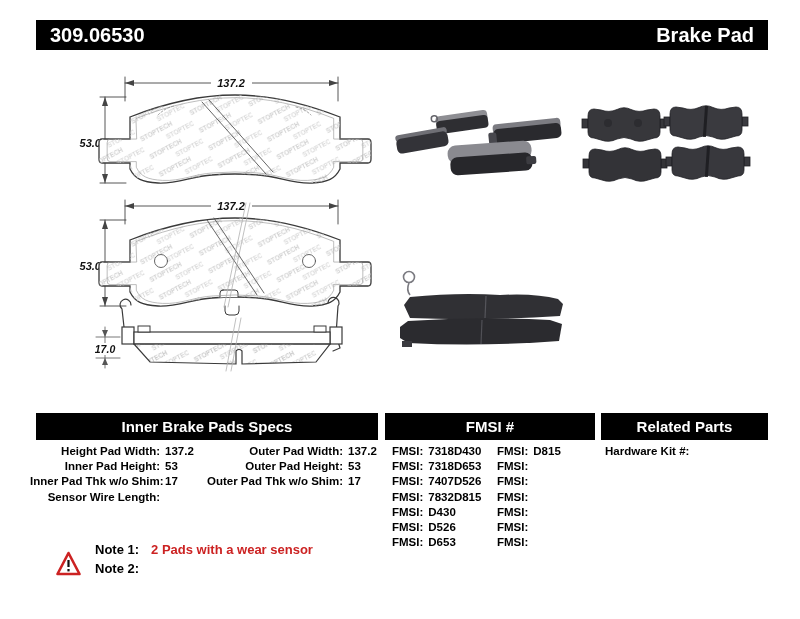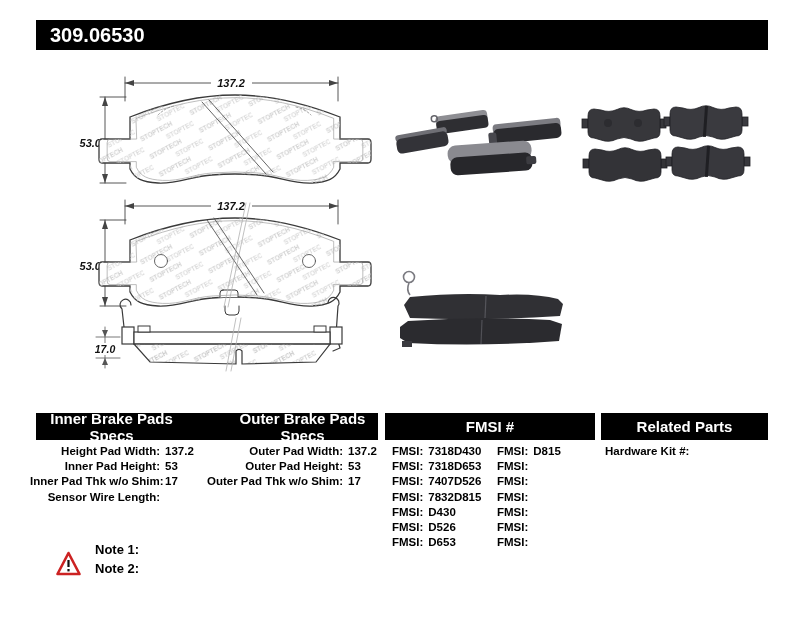--- a/index.html
+++ b/index.html
@@ -37,20 +37,21 @@
   .notetext{margin-left:12px;}
   .red{color:#cc2222;}
 </style>
 </head>
 <body>
 
 <div class="page">
 
   <div class="topbar">
     <span>309.06530</span>
+    <span>Brake Pad</span>
   </div>
 
   <svg class="diagram-svg" viewBox="0 0 740 345">
     <defs>
       <pattern id="wm" patternUnits="userSpaceOnUse" width="56" height="20" patternTransform="rotate(-28)">
         <text x="2" y="9" font-size="6.5" font-weight="bold" fill="#c9c9c9">STOPTECH</text>
         <text x="26" y="19" font-size="6.5" font-weight="bold" fill="#d4d4d4">STOPTECH</text>
       </pattern>
       <path id="padOutline" d="M100,62 C138,47 172,40 205,40 C238,40 272,47 310,62 L310,84 L338,84 Q341,84 341,88 L341,104 Q341,108 338,108 L310,108 L310,114 C305,124 298,127 282,128 C262,129 248,121 228,120 Q205,118 182,120 C162,121 148,129 128,128 C112,127 105,124 100,114 L100,108 L72,108 Q69,108 69,104 L69,88 Q69,84 72,84 L100,84 Z"></path>
       <clipPath id="padClip">
@@ -208,21 +209,20 @@
       <path d="M374,250 L380,242 Q430,237 470,240 Q505,238 528,244 L533,249 L530,261 Q450,266 380,263 Z" fill="#303034"></path>
       <line x1="456" y1="241" x2="455" y2="263" stroke="#55555b" stroke-width="1.2"></line>
       <path d="M370,272 L378,266 Q450,261 520,265 L532,269 L529,286 Q450,292 378,288 L370,283 Z" fill="#2b2b2f"></path>
       <line x1="452" y1="265" x2="451" y2="289" stroke="#505056" stroke-width="1.2"></line>
       <rect x="372" y="286" width="10" height="6" fill="#3a3a3f"></rect>
     </g>
   </svg>
 
   <div class="tblbar bar-specs">
     <span>Inner Brake Pads Specs</span>
-    <span>Outer Brake Pads Specs</span>
   </div>
   <div class="tblbar bar-related">
     <span>Related Parts</span>
   </div>
   <div class="tblbar bar-fmsi">
     <span>FMSI #</span>
   </div>
 
   <div class="speccol inner-specs">
     <div class="srow">
@@ -328,20 +328,21 @@
   </div>
 
   <svg class="warn-icon" width="27" height="28" viewBox="0 0 27 28">
     <path d="M13.5,3 L24.5,24 L2.5,24 Z" fill="#ffffff" stroke="#cc2222" stroke-width="2.6" stroke-linejoin="round"></path>
     <rect x="12.4" y="10" width="2.2" height="7" fill="#111"></rect>
     <rect x="12.4" y="19" width="2.2" height="2.4" fill="#111"></rect>
   </svg>
   <div class="notes">
     <div class="noterow">
       <span>Note 1:</span>
+      <span class="notetext red">2 Pads with a wear sensor</span>
     </div>
     <div class="noterow">
       <span>Note 2:</span>
       <span class="notetext"></span>
     </div>
   </div>
 
 </div>
 
 </body></html>

